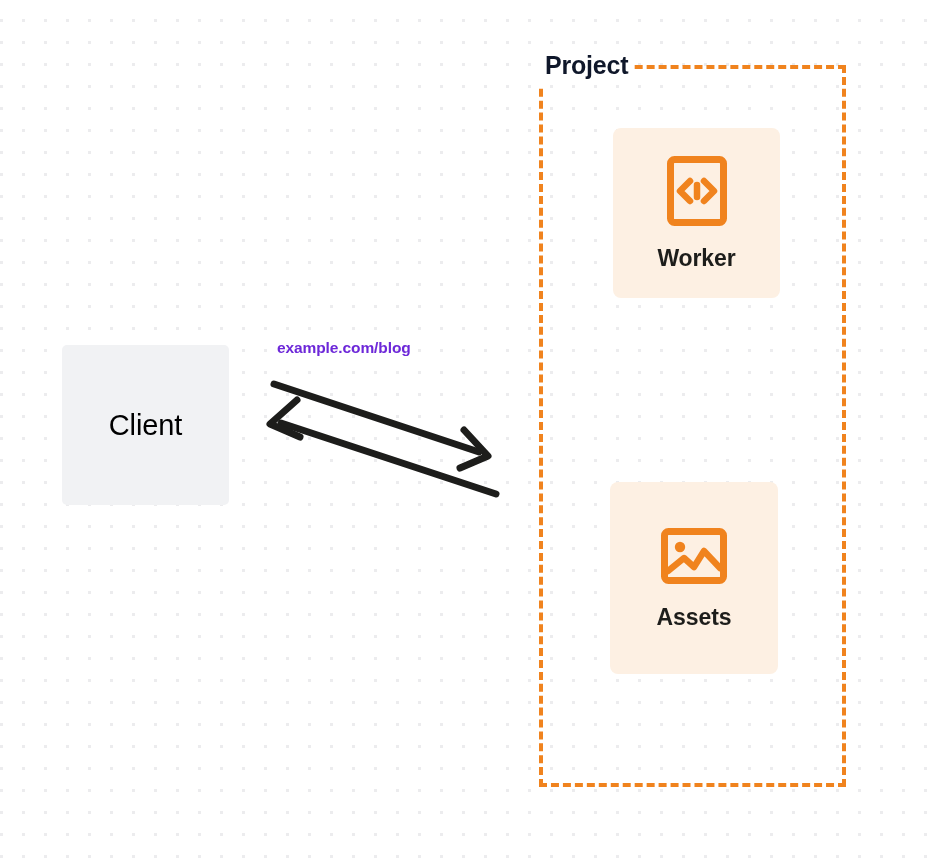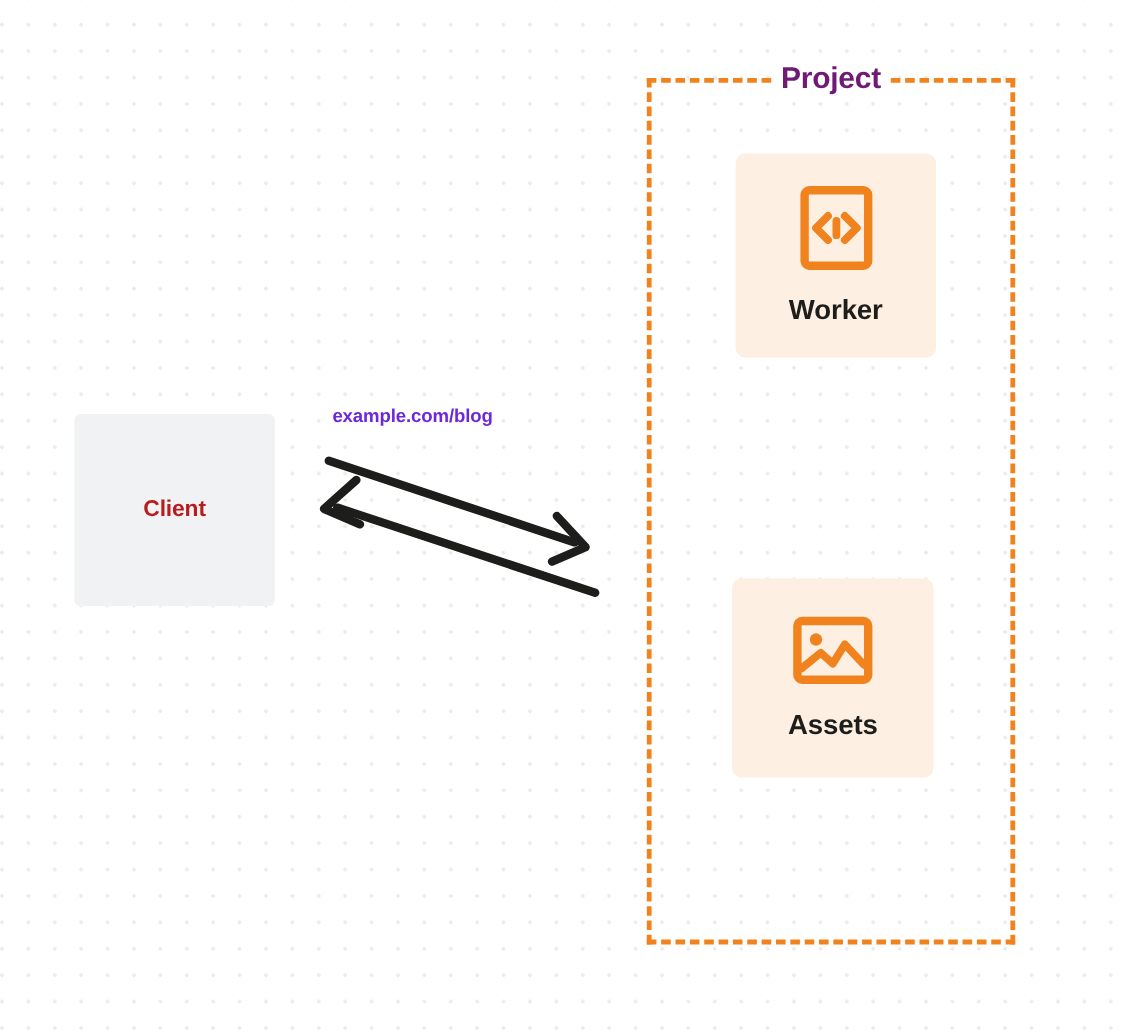--- a/index.html
+++ b/index.html
@@ -36,22 +36,21 @@
     width: 307px;
     height: 722px;
     box-sizing: border-box;
     border: 4px dashed #F0831E;
   }
   #project-label {
     position: absolute;
     left: 539px;
     top: 45px;
     width: 307px;
-    text-align: center;
-    color: #701a75;
+    color: #0f172a;
     font-size: 25px;
     font-weight: 700;
     letter-spacing: -0.2px;
     line-height: 40px;
     background: transparent;
   }
   #project-label span {
     background: #ffffff;
     padding: 0 6px;
     display: inline-block;
@@ -83,41 +82,41 @@
   #worker-card {
     left: 613px;
     top: 128px;
     width: 167px;
     height: 170px;
   }
   #assets-card {
     left: 610px;
     top: 482px;
     width: 168px;
-    height: 166px;
+    height: 192px;
   }
 
   
   #client-box {
     position: absolute;
     left: 62px;
     top: 345px;
     width: 167px;
     height: 160px;
     box-sizing: border-box;
     background: #F1F2F4;
     border-radius: 5px;
     display: flex;
     align-items: center;
     justify-content: center;
   }
   #client-label {
-    font-size: 19px;
-    font-weight: 700;
-    color: #b91c1c;
+    font-size: 29px;
+    font-weight: 400;
+    color: #000000;
     letter-spacing: -0.1px;
   }
 
   
   #edge-label {
     position: absolute;
     left: 277px;
     top: 339px;
     font-size: 15.5px;
     font-weight: 700;

